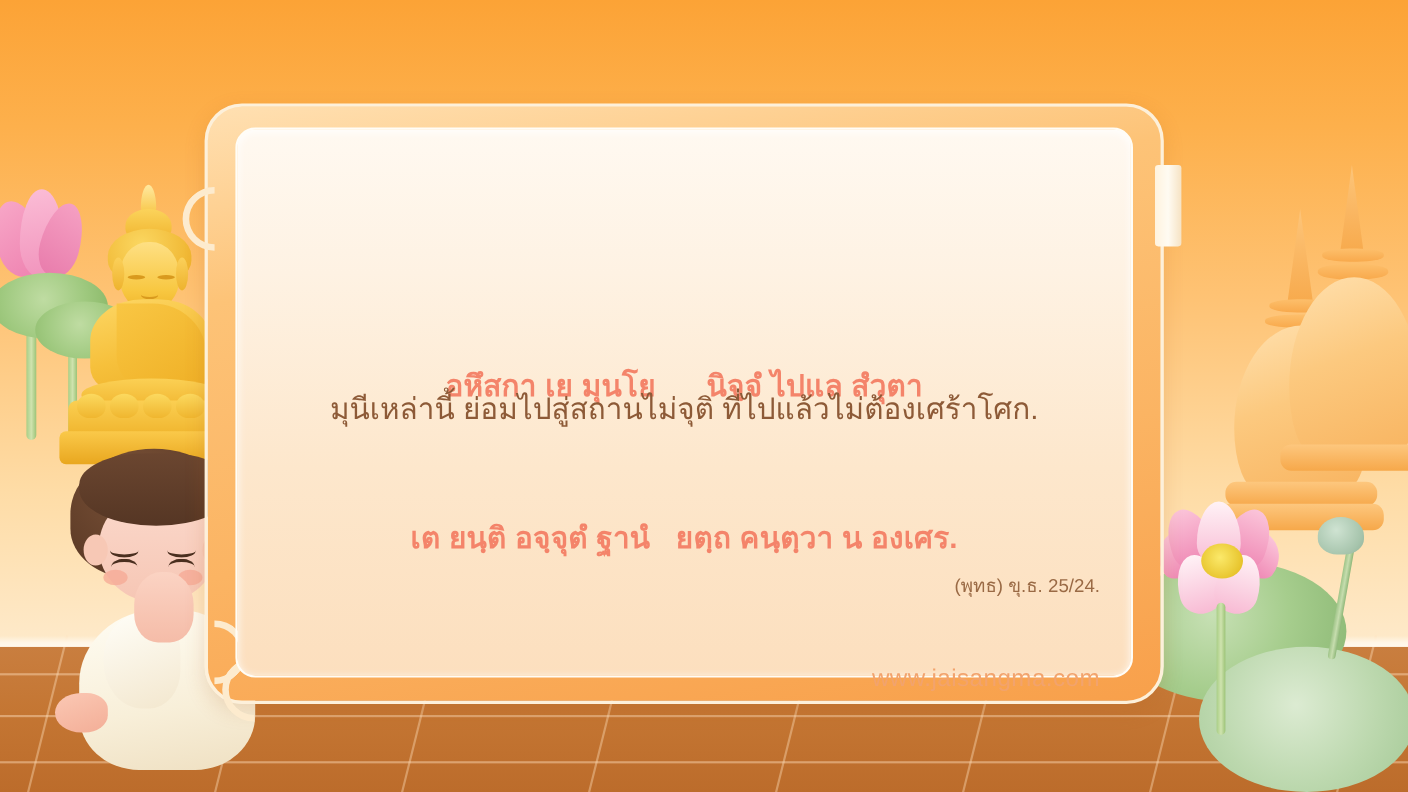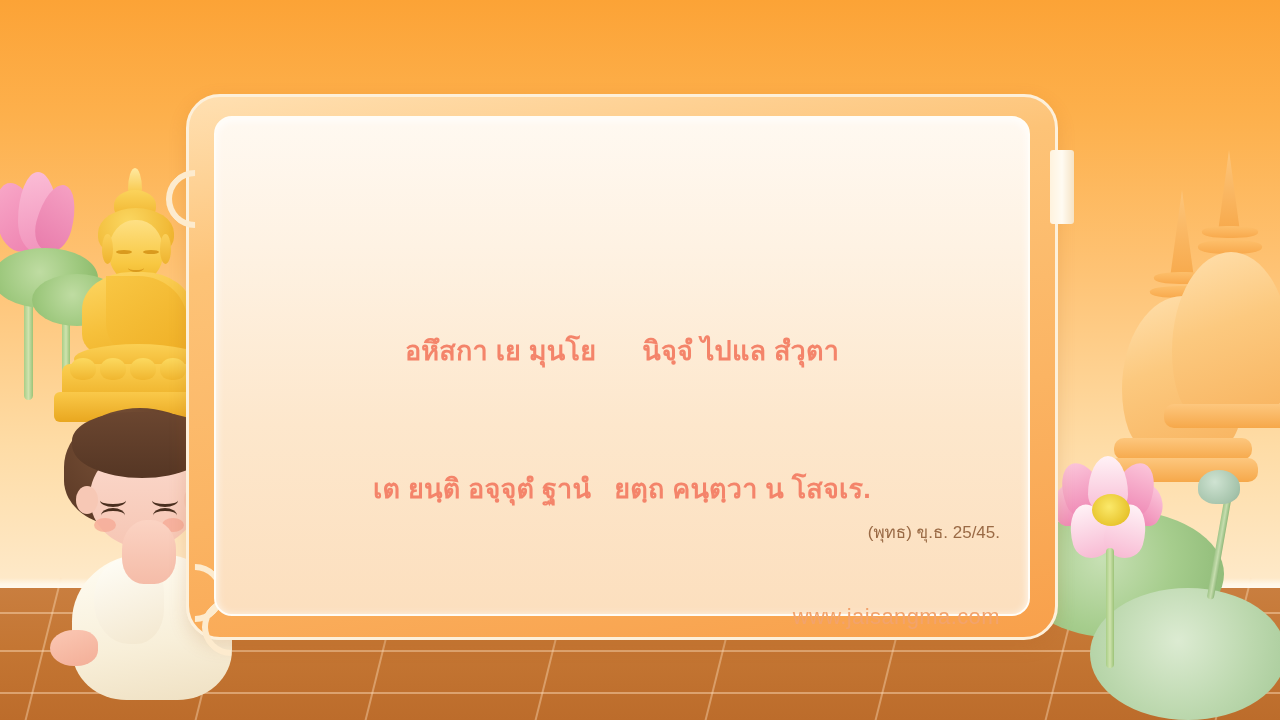--- a/index.html
+++ b/index.html
@@ -290,24 +290,25 @@
 
   <div class="card-shadow"></div>
   <div class="card-frame"></div>
   <div class="ogee tl"></div>
   <div class="ogee bl"></div>
 
   <div class="card-inner"></div>
 
   <div class="pali">
     <div>อหึสกา เย มุนโย      นิจฺจํ ไปแล สํวุตา</div>
-    <div>เต ยนฺติ อจฺจุตํ ฐานํ   ยตฺถ คนฺตฺวา น โสจเร.</div>
+    <div>เต ยนฺติ อจฺจุตํ ฐานํ   ยตฺถ คนฺตฺวา น องเศร.</div>
   </div>
 
   <div class="thai">
-  </div>
-
-  <div class="citation">(พุทธ) ขุ.ธ. 25/45.</div>
+    <div>มุนีเหล่านี้ ย่อมไปสู่สถานไม่จุติ ที่ไปแล้วไม่ต้องเศร้าโศก.</div>
+  </div>
+
+  <div class="citation">(พุทธ) ขุ.ธ. 25/24.</div>
   <div class="site">www.jaisangma.com</div>
 
   <div class="badge-stem"></div>
 
 </div>
 
 </body></html>

